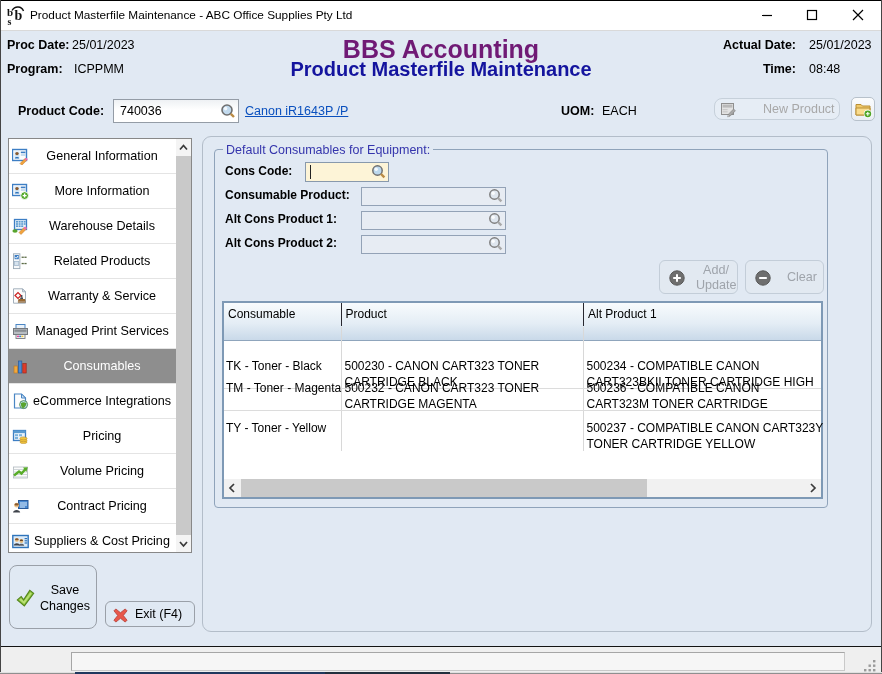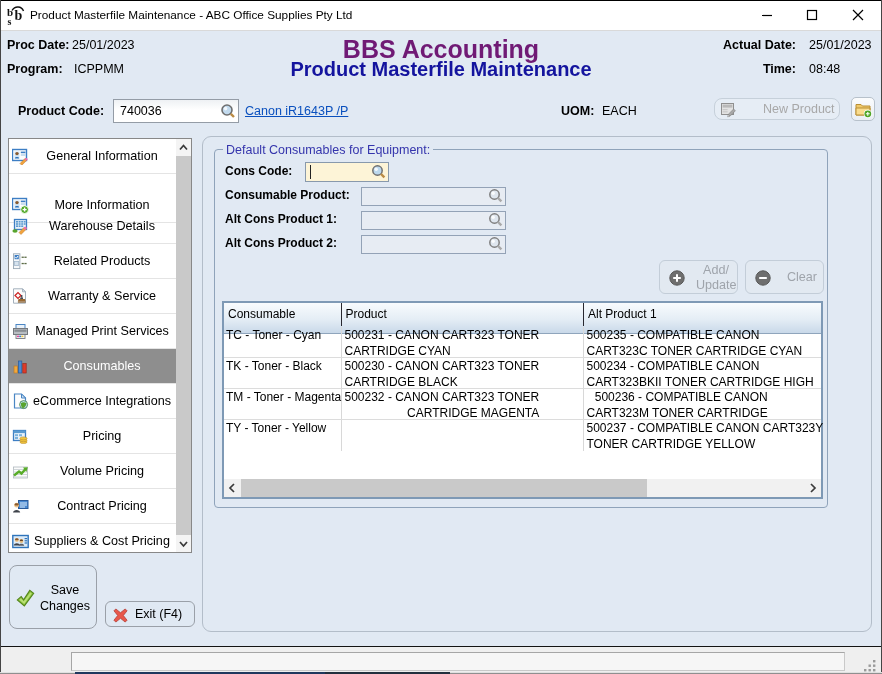--- a/index.html
+++ b/index.html
@@ -48,21 +48,21 @@
 #panel { left:202px; top:136px; width:670px; height:496px; border:1px solid #b3bdc9; border-radius:9px; background:#e1e9f3; }
 #fieldset { left:11px; top:12px; width:614px; height:359px; border:1px solid #8fa3ba; border-radius:4px; }
 #legend { left:8px; top:-6px; line-height:12px; background:#e1e9f3; padding:0 3px; font-size:12.5px; color:#3434ac; }
 .flbl { position:absolute; left:10px; font-size:12px; font-weight:bold; color:#000; }
 .finput { position:absolute; border:1px solid #93a2b6; background:#e7ecf3; }
 
 .smbtn { position:absolute; border:1px solid #c3cdd8; border-radius:6px; background:#e2e9f1; }
 .smbtn .t { position:absolute; left:36px; width:40px; text-align:center; font-size:12.6px; color:#9fa4ab; line-height:15px; }
 
 #grid { left:7px; top:151px; width:601px; height:198px; border:2px solid #7e99b5; background:#ffffff; }
-#ghead { position:absolute; left:0; top:0; width:597px; height:31px; background:linear-gradient(#f8fbfd, #e4edf5 55%, #c9d9e9); border-bottom:1px solid #8fa5bc; }
+#ghead { position:absolute; left:0; top:0; width:597px; height:38px; background:linear-gradient(#f8fbfd, #e4edf5 55%, #c9d9e9); border-bottom:1px solid #8fa5bc; }
 .gh { position:absolute; top:4px; font-size:12px; color:#000; }
 .gcolsep-h { position:absolute; top:0; width:1px; height:23px; background:#27272f; }
 .gcolsep-b { position:absolute; top:24px; width:1px; height:124px; background:#d8d8d8; }
 .grow { position:absolute; left:0; width:597px; height:31px; border-bottom:1px solid #dcdcdc; }
 .gc { position:absolute; top:1px; font-size:12px; line-height:15.5px; color:#000; white-space:nowrap; }
 #hscroll { position:absolute; left:0; top:176px; width:597px; height:18px; background:#f1f1f1; }
 #hthumb { position:absolute; left:17px; top:0; width:406px; height:18px; background:#c9c9c9; }
 .harrow { position:absolute; top:0; width:17px; height:18px; }
 </style>
 </head>
@@ -136,21 +136,21 @@
         <rect x="0.5" y="1.5" width="14" height="11" fill="#fdfdfd" stroke="#3d7ec4" stroke-width="1.4"></rect>
         <rect x="2.5" y="3.5" width="5" height="7" fill="#cfe4f6"></rect>
         <circle cx="5" cy="5.6" r="1.7" fill="#8a5a30"></circle>
         <path d="M2.8 10.5 C3 8.6 7 8.6 7.2 10.5 Z" fill="#2f74bb"></path>
         <rect x="8.8" y="3.6" width="4.6" height="1.6" fill="#3d7ec4"></rect>
         <rect x="8.8" y="6.4" width="4.6" height="1.2" fill="#a8c8e4"></rect>
         <path d="M8 15.5 L13.2 10.3 L15 12.1 L9.8 17.3 Z" fill="#f2a33c" stroke="#b9752a" stroke-width="0.5"></path>
         <circle cx="14.2" cy="11.2" r="1.3" fill="#ef6eb0"></circle>
       </svg>
     </div>
-  <div class="mi" style="top:49px;">
+  <div class="mi" style="top:35px;">
       <span class="txt">More Information</span>
       <svg width="17" height="17" viewBox="0 0 17 17">
         <rect x="0.5" y="1.5" width="14" height="11" fill="#fdfdfd" stroke="#3d7ec4" stroke-width="1.4"></rect>
         <rect x="2.5" y="3.5" width="5" height="7" fill="#cfe4f6"></rect>
         <circle cx="5" cy="5.6" r="1.7" fill="#8a5a30"></circle>
         <path d="M2.8 10.5 C3 8.6 7 8.6 7.2 10.5 Z" fill="#2f74bb"></path>
         <rect x="8.8" y="3.6" width="4.6" height="1.6" fill="#3d7ec4"></rect>
         <rect x="8.8" y="6.4" width="4.6" height="1.2" fill="#a8c8e4"></rect>
         <circle cx="12.6" cy="12.6" r="3.9" fill="#52a928" stroke="#ffffff" stroke-width="0.9"></circle>
         <path d="M12.6 10.6 L12.6 14.6 M10.6 12.6 L14.6 12.6" stroke="#ffffff" stroke-width="1.4"></path>
@@ -374,31 +374,26 @@
     <div id="grid" class="abs">
       <div id="ghead">
         <div class="gh" style="left:4px;">Consumable</div>
         <div class="gh" style="left:121.5px;">Product</div>
         <div class="gh" style="left:364px;">Alt Product 1</div>
       </div>
       <div class="gcolsep-h" style="left:117px;"></div>
       <div class="gcolsep-h" style="left:358.5px;"></div>
       <div class="gcolsep-b" style="left:117px;"></div>
       <div class="gcolsep-b" style="left:358.5px;"></div>
-      <div class="grow" style="top:24px;">
-        <div class="gc" style="left:2px;">TC - Toner - Cyan</div>
-        <div class="gc" style="left:120.5px;">500231 - CANON CART323 TONER<br>CARTRIDGE CYAN</div>
-        <div class="gc" style="left:362.5px;">500235 - COMPATIBLE CANON<br>CART323C TONER CARTRIDGE CYAN</div>
-      </div>
       <div class="grow" style="top:55px;">
         <div class="gc" style="left:2px;">TK - Toner - Black</div>
         <div class="gc" style="left:120.5px;">500230 - CANON CART323 TONER<br>CARTRIDGE BLACK</div>
         <div class="gc" style="left:362.5px;">500234 - COMPATIBLE CANON<br>CART323BKII TONER CARTRIDGE HIGH</div>
       </div>
-      <div class="grow" style="top:86px;text-align:right;">
+      <div class="grow" style="top:77px;">
         <div class="gc" style="left:2px;">TM - Toner - Magenta</div>
         <div class="gc" style="left:120.5px;">500232 - CANON CART323 TONER<br>CARTRIDGE MAGENTA</div>
         <div class="gc" style="left:362.5px;">500236 - COMPATIBLE CANON<br>CART323M TONER CARTRIDGE</div>
       </div>
       <div class="grow" style="top:117px; border-bottom:none;">
         <div class="gc" style="left:2px;">TY - Toner - Yellow</div>
         <div class="gc" style="left:362.5px;">500237 - COMPATIBLE CANON CART323Y<br>TONER CARTRIDGE YELLOW</div>
       </div>
       <div id="hscroll">
         <div class="harrow" style="left:0;"><svg width="17" height="18" viewBox="0 0 17 18">

